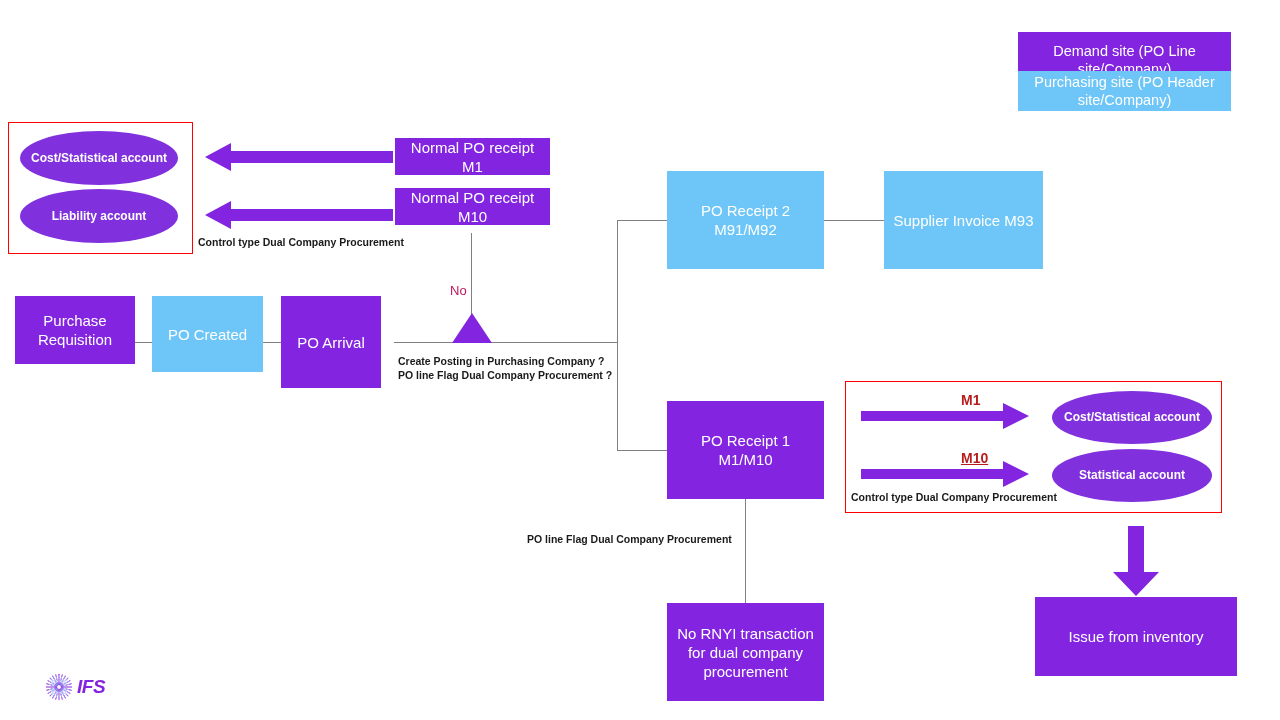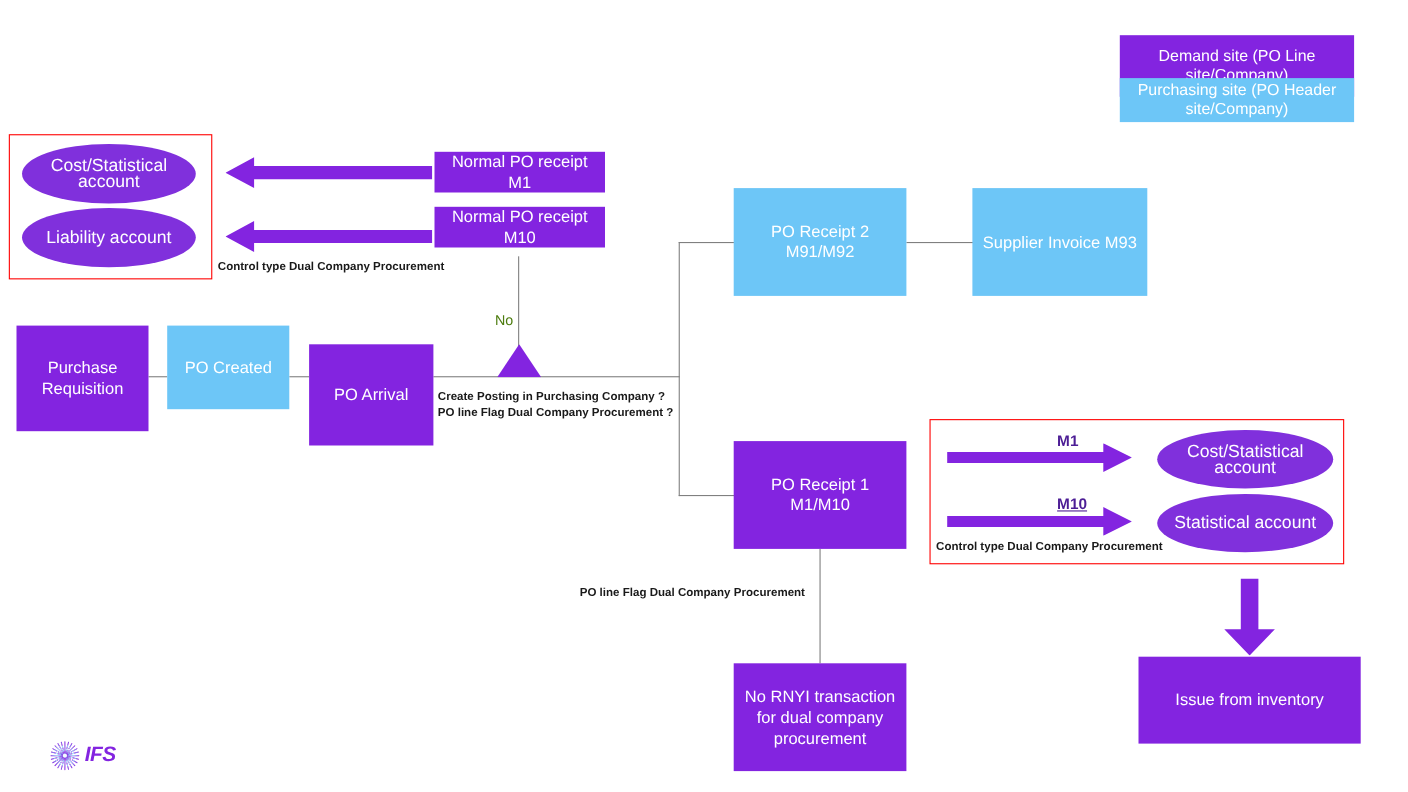--- a/index.html
+++ b/index.html
@@ -55,44 +55,45 @@
     color: #ffffff;
     font-size: 15px;
     line-height: 19px;
     box-sizing: border-box;
     padding: 0 5px;
     z-index: 3;
   }
   .node.purple { background: #8324E0; }
   .node.blue   { background: #6DC6F7; }
 
-  .n-purchase-req { left: 15px;  top: 296px; width: 120px; height: 96px; }
+  .n-purchase-req { left: 15px;  top: 296px; width: 120px; height: 68px; }
   .n-po-created   { left: 152px; top: 296px; width: 111px; height: 76px; }
-  .n-po-arrival   { left: 281px; top: 296px; width: 113px; height: 92px; margin-top: 17px; }
+  .n-po-arrival   { left: 281px; top: 296px; width: 100px; height: 92px; }
   .n-normal-m1    { left: 395px; top: 138px; width: 155px; height: 37px; }
   .n-normal-m10   { left: 395px; top: 188px; width: 155px; height: 37px; }
   .n-po-receipt2  { left: 667px; top: 171px; width: 157px; height: 98px; }
   .n-supplier-inv { left: 884px; top: 171px; width: 159px; height: 98px; }
   .n-po-receipt1  { left: 667px; top: 401px; width: 157px; height: 98px; }
   .n-no-rnyi      { left: 667px; top: 603px; width: 157px; height: 98px; }
   .n-issue-inv    { left: 1035px; top: 597px; width: 202px; height: 79px; }
 
   
   .ellipse {
     display: flex;
     align-items: center;
     justify-content: center;
     text-align: center;
     background: #8030DC;
     border-radius: 50%;
     color: #ffffff;
-    font-size: 16px;
+    font-size: 12px;
     line-height: 15px;
     box-sizing: border-box;
     z-index: 3;
+    font-weight: bold;
   }
   .el-cost-left      { left: 20px;  top: 131px; width: 158px; height: 54px; }
   .el-liability-left { left: 20px;  top: 189px; width: 158px; height: 54px; }
   .el-cost-right     { left: 1052px; top: 391px; width: 160px; height: 53px; }
   .el-stat-right     { left: 1052px; top: 449px; width: 160px; height: 53px; }
 
   
   .red-box {
     border: 1.5px solid #FF0000;
     box-sizing: border-box;
@@ -124,28 +125,28 @@
   }
   .note-ctrl-left  { left: 198px; top: 235px; }
   .note-decision   { left: 398px; top: 354px; }
   .note-ctrl-right { left: 851px; top: 490px; }
   .note-poline     { left: 527px; top: 532px; }
 
   .label-no {
     left: 450px;
     top: 283px;
     font-size: 13px;
-    color: #4d7c0f;
+    color: #be185d;
     z-index: 4;
   }
 
   .arrow-tag {
     font-size: 14px;
     font-weight: bold;
-    color: #4c1d95;
+    color: #b91c1c;
     z-index: 4;
     padding-left: 41px;
   }
   .tag-m1  { left: 920px; top: 392px; }
   .tag-m10 { left: 920px; top: 450px; text-decoration: underline; }
 
   
   .logo-wrap {
     left: 45px;
     top: 672px;

